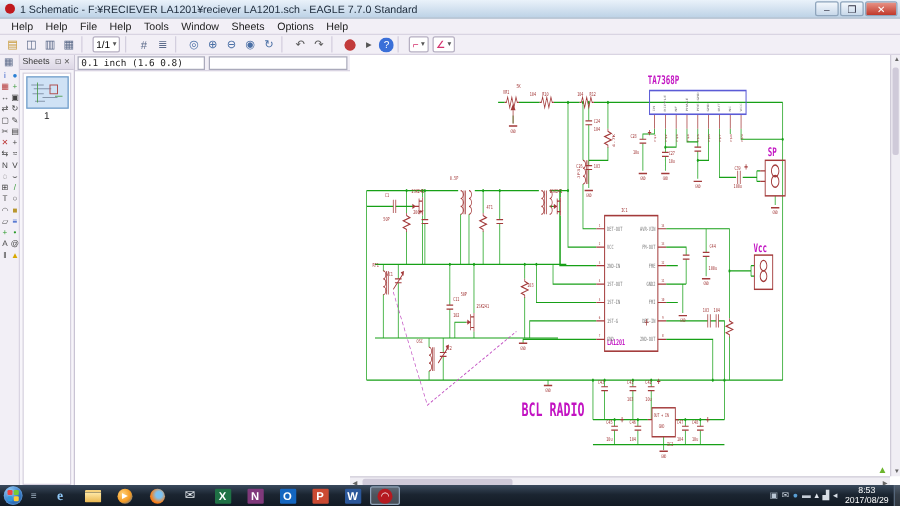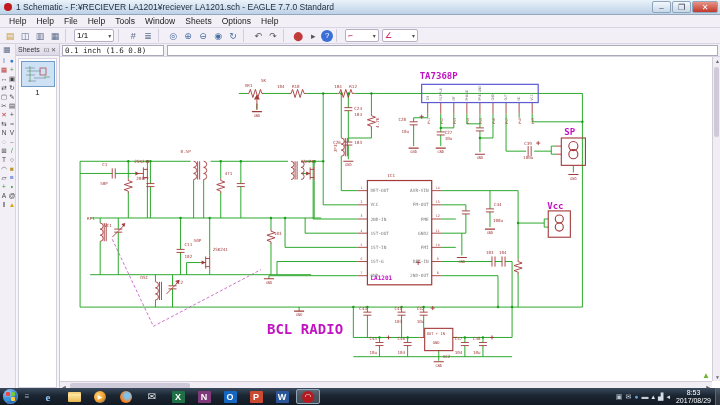--- a/index.html
+++ b/index.html
@@ -19,40 +19,40 @@
   .menubar{height:13px;background:#f2eff6;border-bottom:1px solid #d9d4e2;
     display:flex;align-items:center;padding-left:4px;}
   .menu-item{font-size:8.5px;color:#222;padding:0 5px;}
   
   .toolbar{height:16px;background:#f2eff6;border-bottom:1px solid #d9d4e2;
     display:flex;align-items:center;padding-left:3px;gap:1px;}
   .tool-ic{width:14px;height:13px;display:flex;align-items:center;justify-content:center;
     font-size:9px;border:1px solid transparent;border-radius:2px;}
   .tool-sep{width:5px;height:13px;border-left:1px solid #d3cede;margin:0 2px;}
   .tool-combo{height:13px;display:flex;align-items:center;border:1px solid #b6b0c2;
-    background:#fff;border-radius:2px;font-size:8px;padding:0 2px;gap:20px;margin:0 1px;}
+    background:#fff;border-radius:2px;font-size:8px;padding:0 2px;gap:2px;margin:0 1px;}
   .tool-combo .arr{font-size:6px;color:#555;}
   
   .content{display:flex;height:346px;}
   .palette{width:16px;background:#f2eff6;border-right:1px solid #d9d4e2;padding-top:1px;}
   .palette .grid-toggle{width:14px;height:11px;font-size:8px;color:#5c6b8a;text-align:center;}
   .palette-grid{display:grid;grid-template-columns:8px 8px;}
   .pal-ic{width:8px;height:9px;font-size:6.5px;line-height:9px;text-align:center;overflow:hidden;}
   
   .sheets{width:44px;background:#f7f5fa;border-right:1px solid #c9c4d4;display:flex;flex-direction:column;}
   .sheets-head{height:12px;background:linear-gradient(#efecf4,#ddd8e6);border-bottom:1px solid #c9c4d4;
     display:flex;align-items:center;font-size:7px;color:#333;padding:0 2px;}
   .sheets-head .sp{flex:1;}
   .sheets-head .hb{font-size:6px;color:#555;padding:0 1px;}
   .sheets-body{flex:1;background:#fff;margin:2px;border:1px solid #d5d0de;text-align:center;}
   .thumb{width:34px;height:26px;margin:2px auto 0;background:#cfe2f5;border:1px solid #6f9cc9;}
   .thumb svg{display:block;}
   .sheet-num{font-size:8px;color:#222;margin-top:1px;}
   
-  .main{flex:1;display:flex;flex-direction:column;min-width:0;}
+  .main{flex:1;display:flex;flex-direction:row;min-width:0;}
   .coordbar{height:13px;background:#f2eff6;border-bottom:1px solid #d9d4e2;display:flex;align-items:center;gap:3px;padding:0 2px;}
   .coords{width:102px;height:11px;background:#fff;border:1px solid #aab;font-size:7.5px;
     font-family:"DejaVu Sans Mono",monospace;color:#222;padding:0 2px;line-height:10px;}
   .cmdline{flex:1;height:11px;background:#fff;border:1px solid #aab;font-size:8px;padding:0 2px;
     font-family:"DejaVu Sans Mono",monospace;}
   .canvas-wrap{flex:1;position:relative;background:#fff;overflow:hidden;}
   .canvas-svg{position:absolute;left:0;top:0;width:calc(100% - 8px);height:calc(100% - 9px);}
   .vscroll{position:absolute;right:0;top:0;bottom:9px;width:8px;background:#f0eef4;border-left:1px solid #d0ccd8;}
   .vthumb{position:absolute;left:1px;right:1px;top:10px;height:70px;background:#cfcad9;border-radius:2px;}
   .hscroll{position:absolute;left:0;right:8px;bottom:0;height:9px;background:#f0eef4;border-top:1px solid #d0ccd8;}

